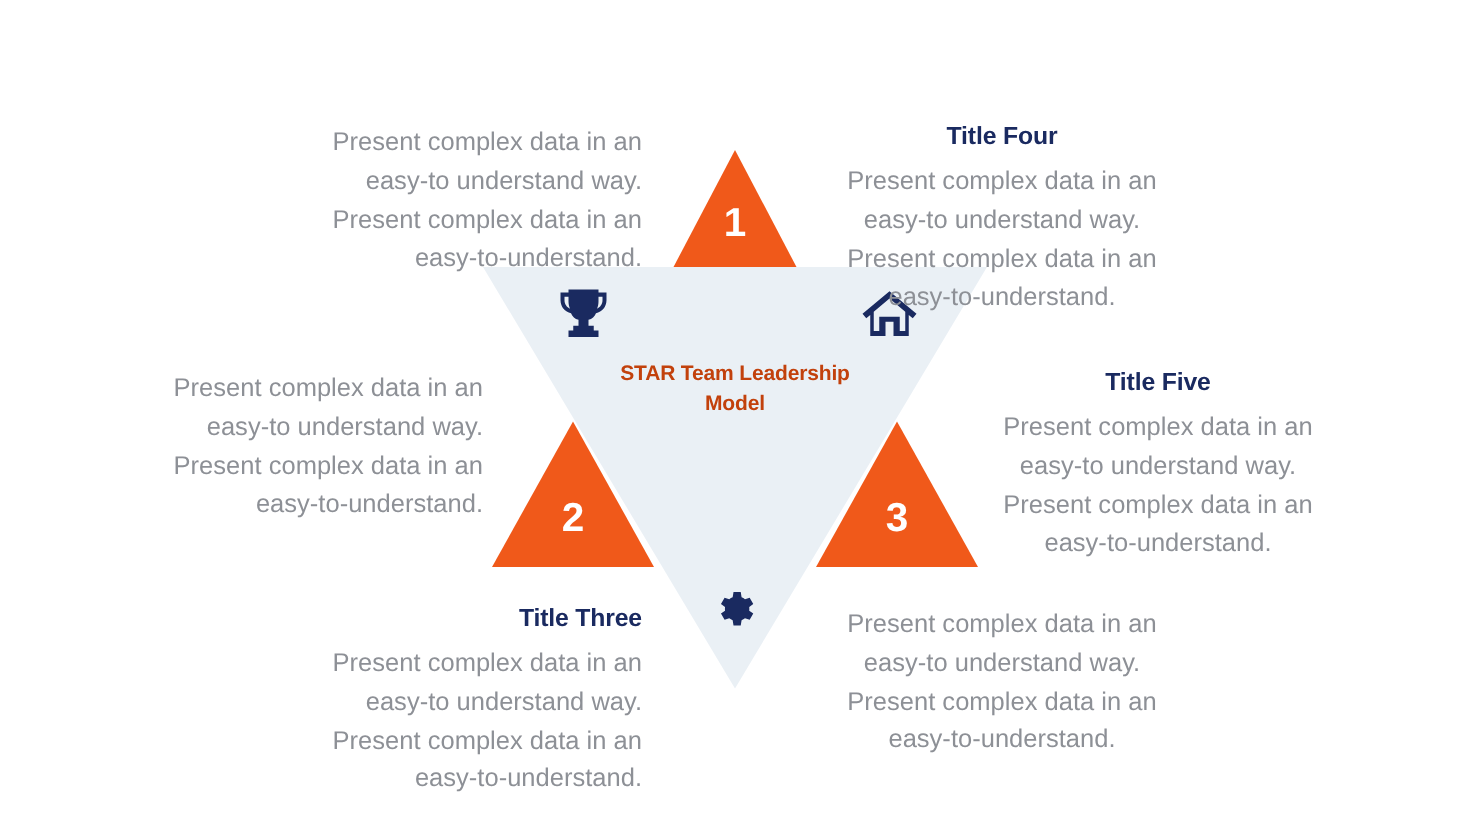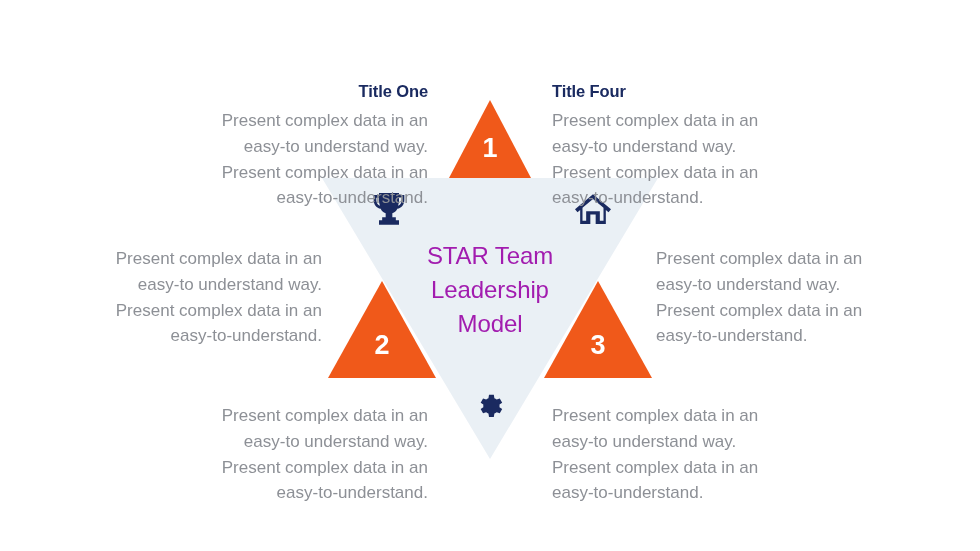--- a/index.html
+++ b/index.html
@@ -29,21 +29,21 @@
     height: 551px;
     pointer-events: none;
   }
 
   
   .text-block {
     position: absolute;
     width: 232px;
   }
   .text-block.align-right { text-align: right; }
-  .text-block.align-left  { text-align: left; }
+  .text-block.align-left  { text-align: center; }
 
   .block-title {
     font-size: 16.5px;
     font-weight: bold;
     color: #1a2a60;
     letter-spacing: -0.1px;
     margin: 0 0 7px 0;
     line-height: 1.15;
   }
   .block-body {
@@ -62,23 +62,23 @@
   #block-three { left: 196px; top: 403px; }
   #block-six   { left: 552px; top: 403px; }
 
   
   #center-title {
     position: absolute;
     left: 400px;
     top: 239px;
     width: 180px;
     text-align: center;
-    font-size: 24px;
-    font-weight: normal;
-    color: #a21caf;
+    font-size: 14px;
+    font-weight: bold;
+    color: #c2410c;
     line-height: 1.42;
     letter-spacing: -0.1px;
   }
 
   
   .tri-number {
     position: absolute;
     font-size: 27px;
     font-weight: bold;
     color: #ffffff;
@@ -134,38 +134,39 @@
   <span class="star-icon" id="icon-gear">
     <svg width="34" height="34" viewBox="0 0 24 24" fill="#1A2A60">
       <path d="M12 8.1a3.9 3.9 0 1 0 0 7.8 3.9 3.9 0 0 0 0-7.8zm0 5.9a2 2 0 1 1 0-4 2 2 0 0 1 0 4z"></path>
       <path d="M21.3 13.8c.05-.6.05-1.2 0-1.8l1.9-1.3-1.7-3-2.2.7a7.7 7.7 0 0 0-1.6-.9L17.3 5h-3.4l-.4 2.5c-.6.2-1.1.5-1.6.9l-2.2-.7-1.7 3L9.9 12c-.05.6-.05 1.2 0 1.8L8 15.1l1.7 3 2.2-.7c.5.4 1 .7 1.6.9l.4 2.5h3.4l.4-2.5c.6-.2 1.1-.5 1.6-.9l2.2.7 1.7-3-1.9-1.3z" transform="translate(-2.6 -1)"></path>
     </svg>
   </span>
 
   <div id="center-title">STAR Team Leadership Model</div>
 
   <div class="text-block align-right" id="block-one">
-    <div class="block-title">Title One</div>
     <div class="block-body">Present complex data in an easy-to understand way. Present complex data in an easy-to-understand.</div>
   </div>
 
   <div class="text-block align-left" id="block-four">
     <div class="block-title">Title Four</div>
     <div class="block-body">Present complex data in an easy-to understand way. Present complex data in an easy-to-understand.</div>
   </div>
 
   <div class="text-block align-right" id="block-two">
     <div class="block-body">Present complex data in an easy-to understand way. Present complex data in an easy-to-understand.</div>
   </div>
 
   <div class="text-block align-left" id="block-five">
+    <div class="block-title">Title Five</div>
     <div class="block-body">Present complex data in an easy-to understand way. Present complex data in an easy-to-understand.</div>
   </div>
 
   <div class="text-block align-right" id="block-three">
+    <div class="block-title">Title Three</div>
     <div class="block-body">Present complex data in an easy-to understand way. Present complex data in an easy-to-understand.</div>
   </div>
 
   <div class="text-block align-left" id="block-six">
     <div class="block-body">Present complex data in an easy-to understand way. Present complex data in an easy-to-understand.</div>
   </div>
 
 </div>
 
 </body></html>

